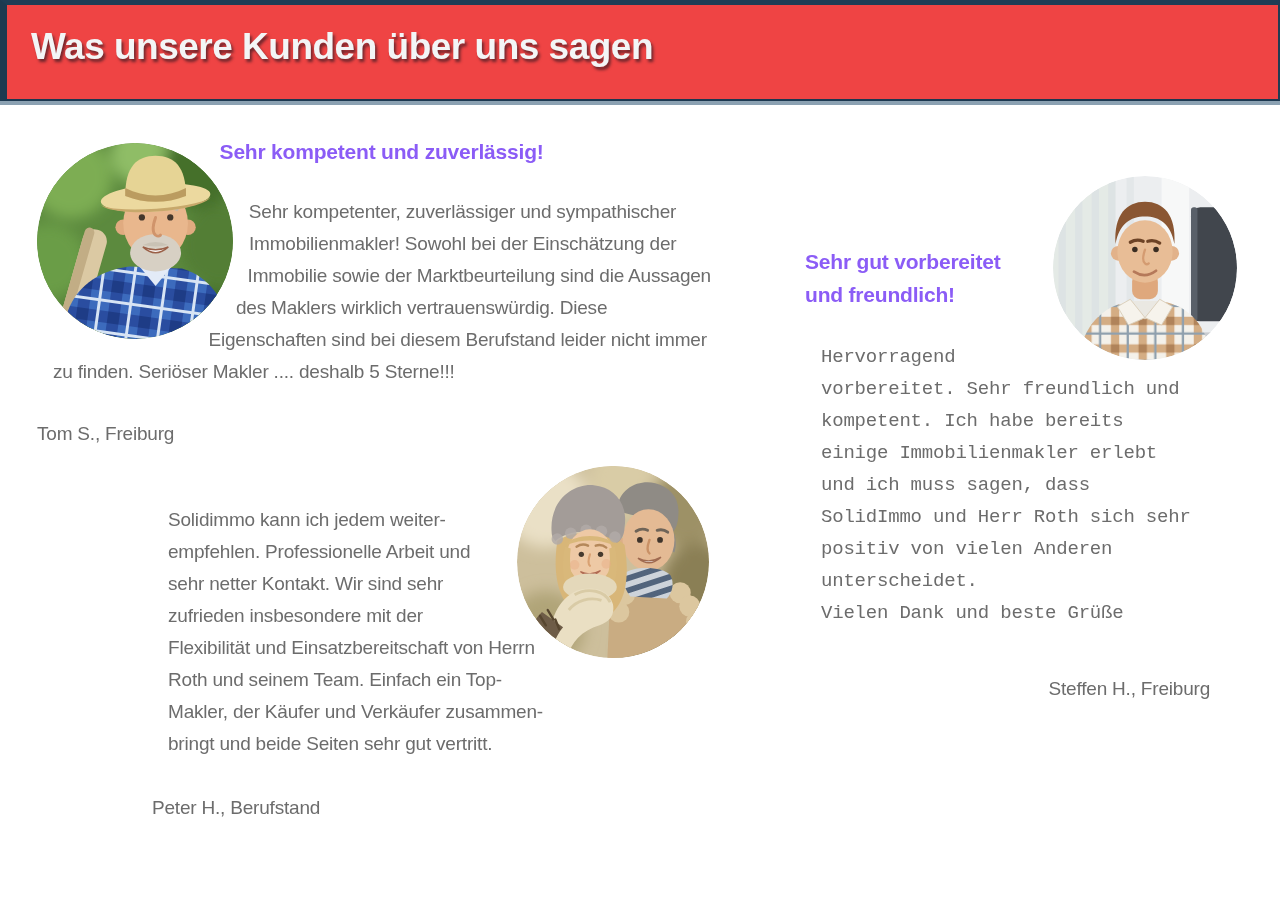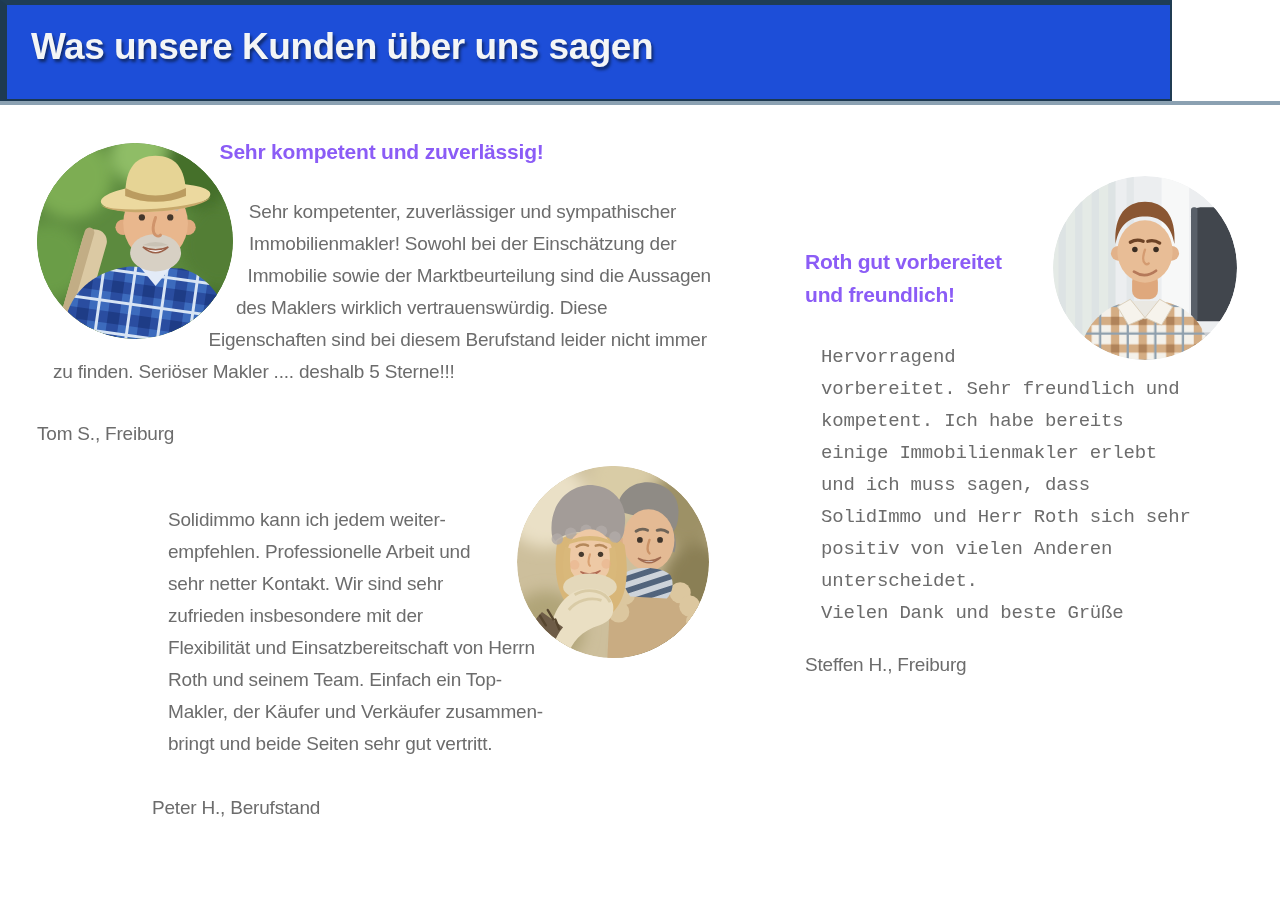--- a/index.html
+++ b/index.html
@@ -3,22 +3,22 @@
 <meta charset="utf-8">
 <style>
   html,body { margin:0; padding:0; }
   body {
     width:1280px; height:905px; position:relative; overflow:hidden;
     background:#ffffff;
     font-family:"Liberation Sans", sans-serif;
   }
   
   .banner {
-    position:absolute; left:0; top:0; width:1172px; height:101px;
-    background:#1d4ed8;
+    position:absolute; left:0; top:0; width:1280px; height:101px;
+    background:#ef4444;
     border-left:7px solid #1e3a50; border-top:5px solid #1f3d55;
     border-right:2px solid #203c53; border-bottom:2px solid #1c3850;
     box-sizing:border-box;
   }
   .banner h1 {
     margin:0; padding:21px 0 0 24px;
     font-size:37px; font-weight:bold; letter-spacing:-0.5px;
     color:#f3f5f6; text-shadow:2px 3px 3px rgba(5,15,25,0.55);
     white-space:nowrap;
   }
@@ -46,21 +46,21 @@
   .t1 h2 { margin-top:5px; }
   .t1 p { margin-top:30px; }
   .t1 .author { margin-top:30px; }
   .t2 { left:152px; top:478px; width:415px; }
   .t2 p { margin-top:26px; }
   .t2 .author { margin-top:32px; }
   .sp2 { float:right; width:60px; height:126px; }
   .t3 { left:805px; top:245px; width:405px; }
   .t3 h2 { line-height:33px; }
   .t3 p { margin-top:30px;font-family:Liberation Mono, monospace; }
-  .t3 .author { margin-top:20px; }
+  .t3 .author { margin-top:44px;text-align:right; }
   .sp3 { float:right; width:110px; height:30px; }
   
   .avatar-abs { position:absolute; border-radius:50%; overflow:hidden; }
   .av2 { left:517px; top:466px; width:192px; height:192px; }
   .av3 { left:1053px; top:176px; width:184px; height:184px; }
   .avatar-float svg, .avatar-abs svg { display:block; width:100%; height:100%; }
 </style>
 </head>
 <body>
 
@@ -199,21 +199,21 @@
       <ellipse cx="76" cy="126" rx="28" ry="14" fill="#e4d8ba"></ellipse>
       <path d="M34 204 C30 168 40 140 62 130 C80 124 96 130 100 144 C102 156 96 162 86 166 C66 172 54 186 52 204 Z" fill="#eadfc3"></path>
       <path d="M60 134 C74 126 92 130 97 142 M54 150 C62 140 76 136 88 140" stroke="#d9cba6" stroke-width="3" fill="none"></path>
       <path d="M6 204 C8 180 14 164 26 152 L48 168 C38 180 36 192 36 204 Z" fill="#6e5c47"></path>
       <path d="M24 156 l6 10 M32 150 l6 10 M40 160 l4 10" stroke="#57462f" stroke-width="2.5" stroke-linecap="round"></path>
     </g>
   </svg>
 </div>
 
 <article class="t t3">
-  <h2>Roth gut vorbereitet
+  <h2>Sehr gut vorbereitet
 und freundlich!</h2>
   <p><span class="sp3"></span><span class="bodytext">Hervorragend vorbereitet. Sehr freundlich und kompetent. Ich habe bereits einige Immobilienmakler erlebt und ich muss sagen, dass SolidImmo und Herr Roth sich sehr positiv von vielen Anderen unterscheidet.
 Vielen Dank und beste Grüße</span></p>
   <div class="author">Steffen H., Freiburg</div>
 </article>
 
 <div class="avatar-abs av3">
   <svg viewBox="0 0 200 200" aria-hidden="true">
     <defs>
       <clipPath id="cp3">

